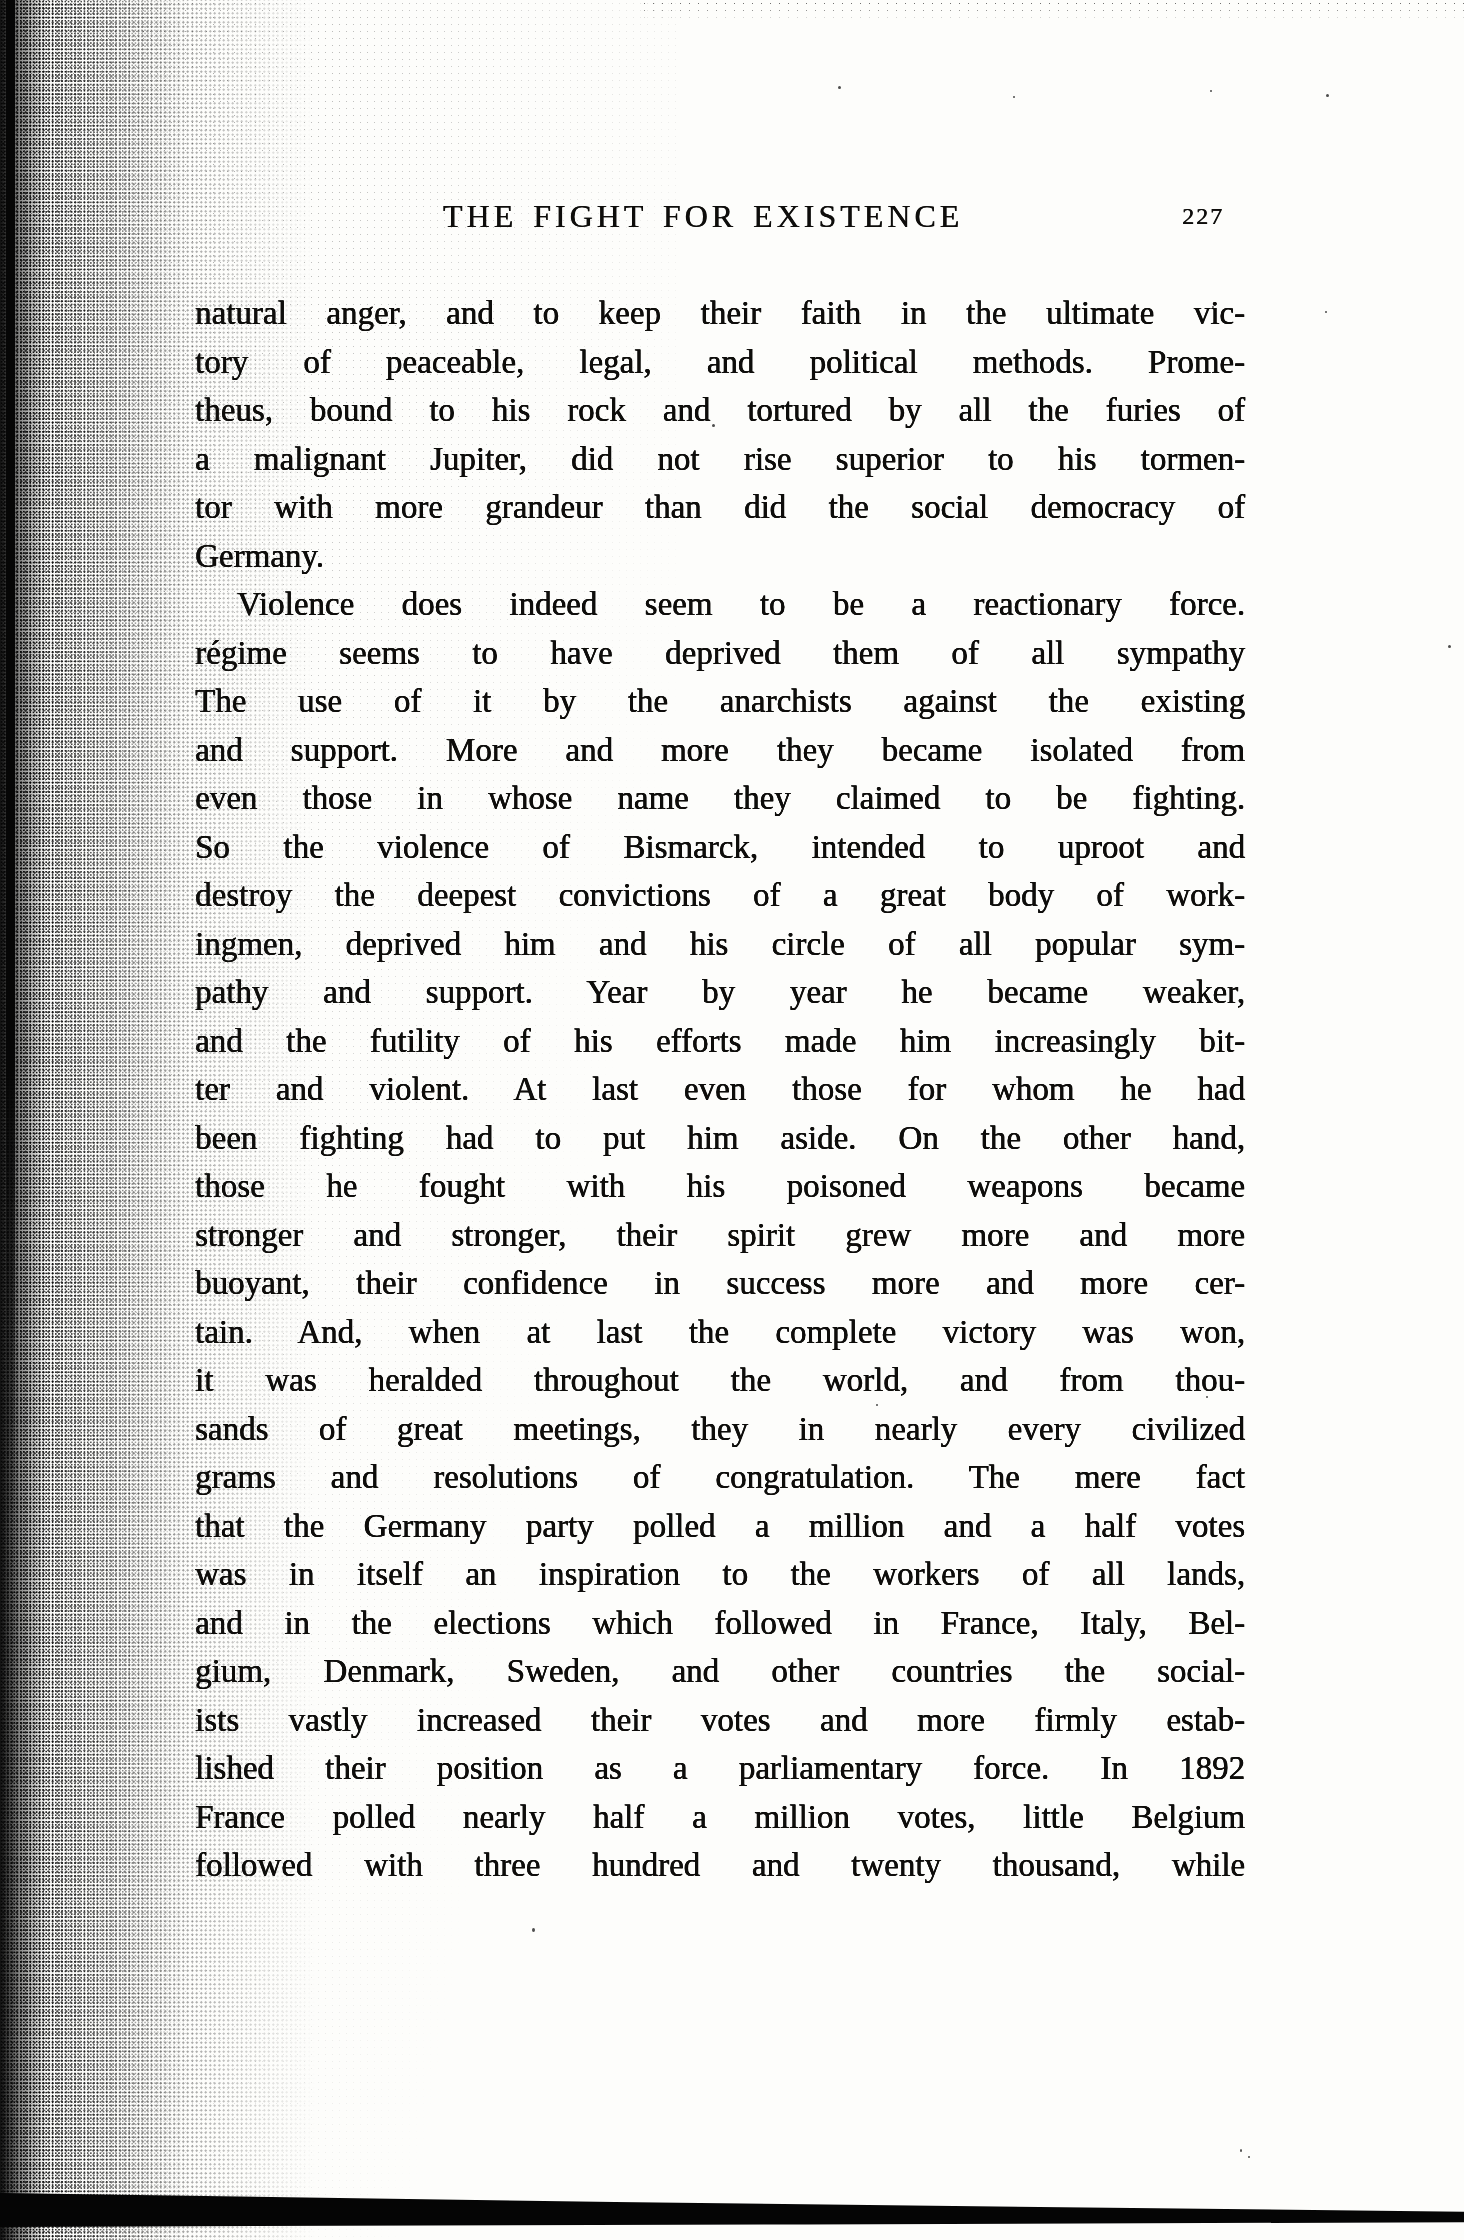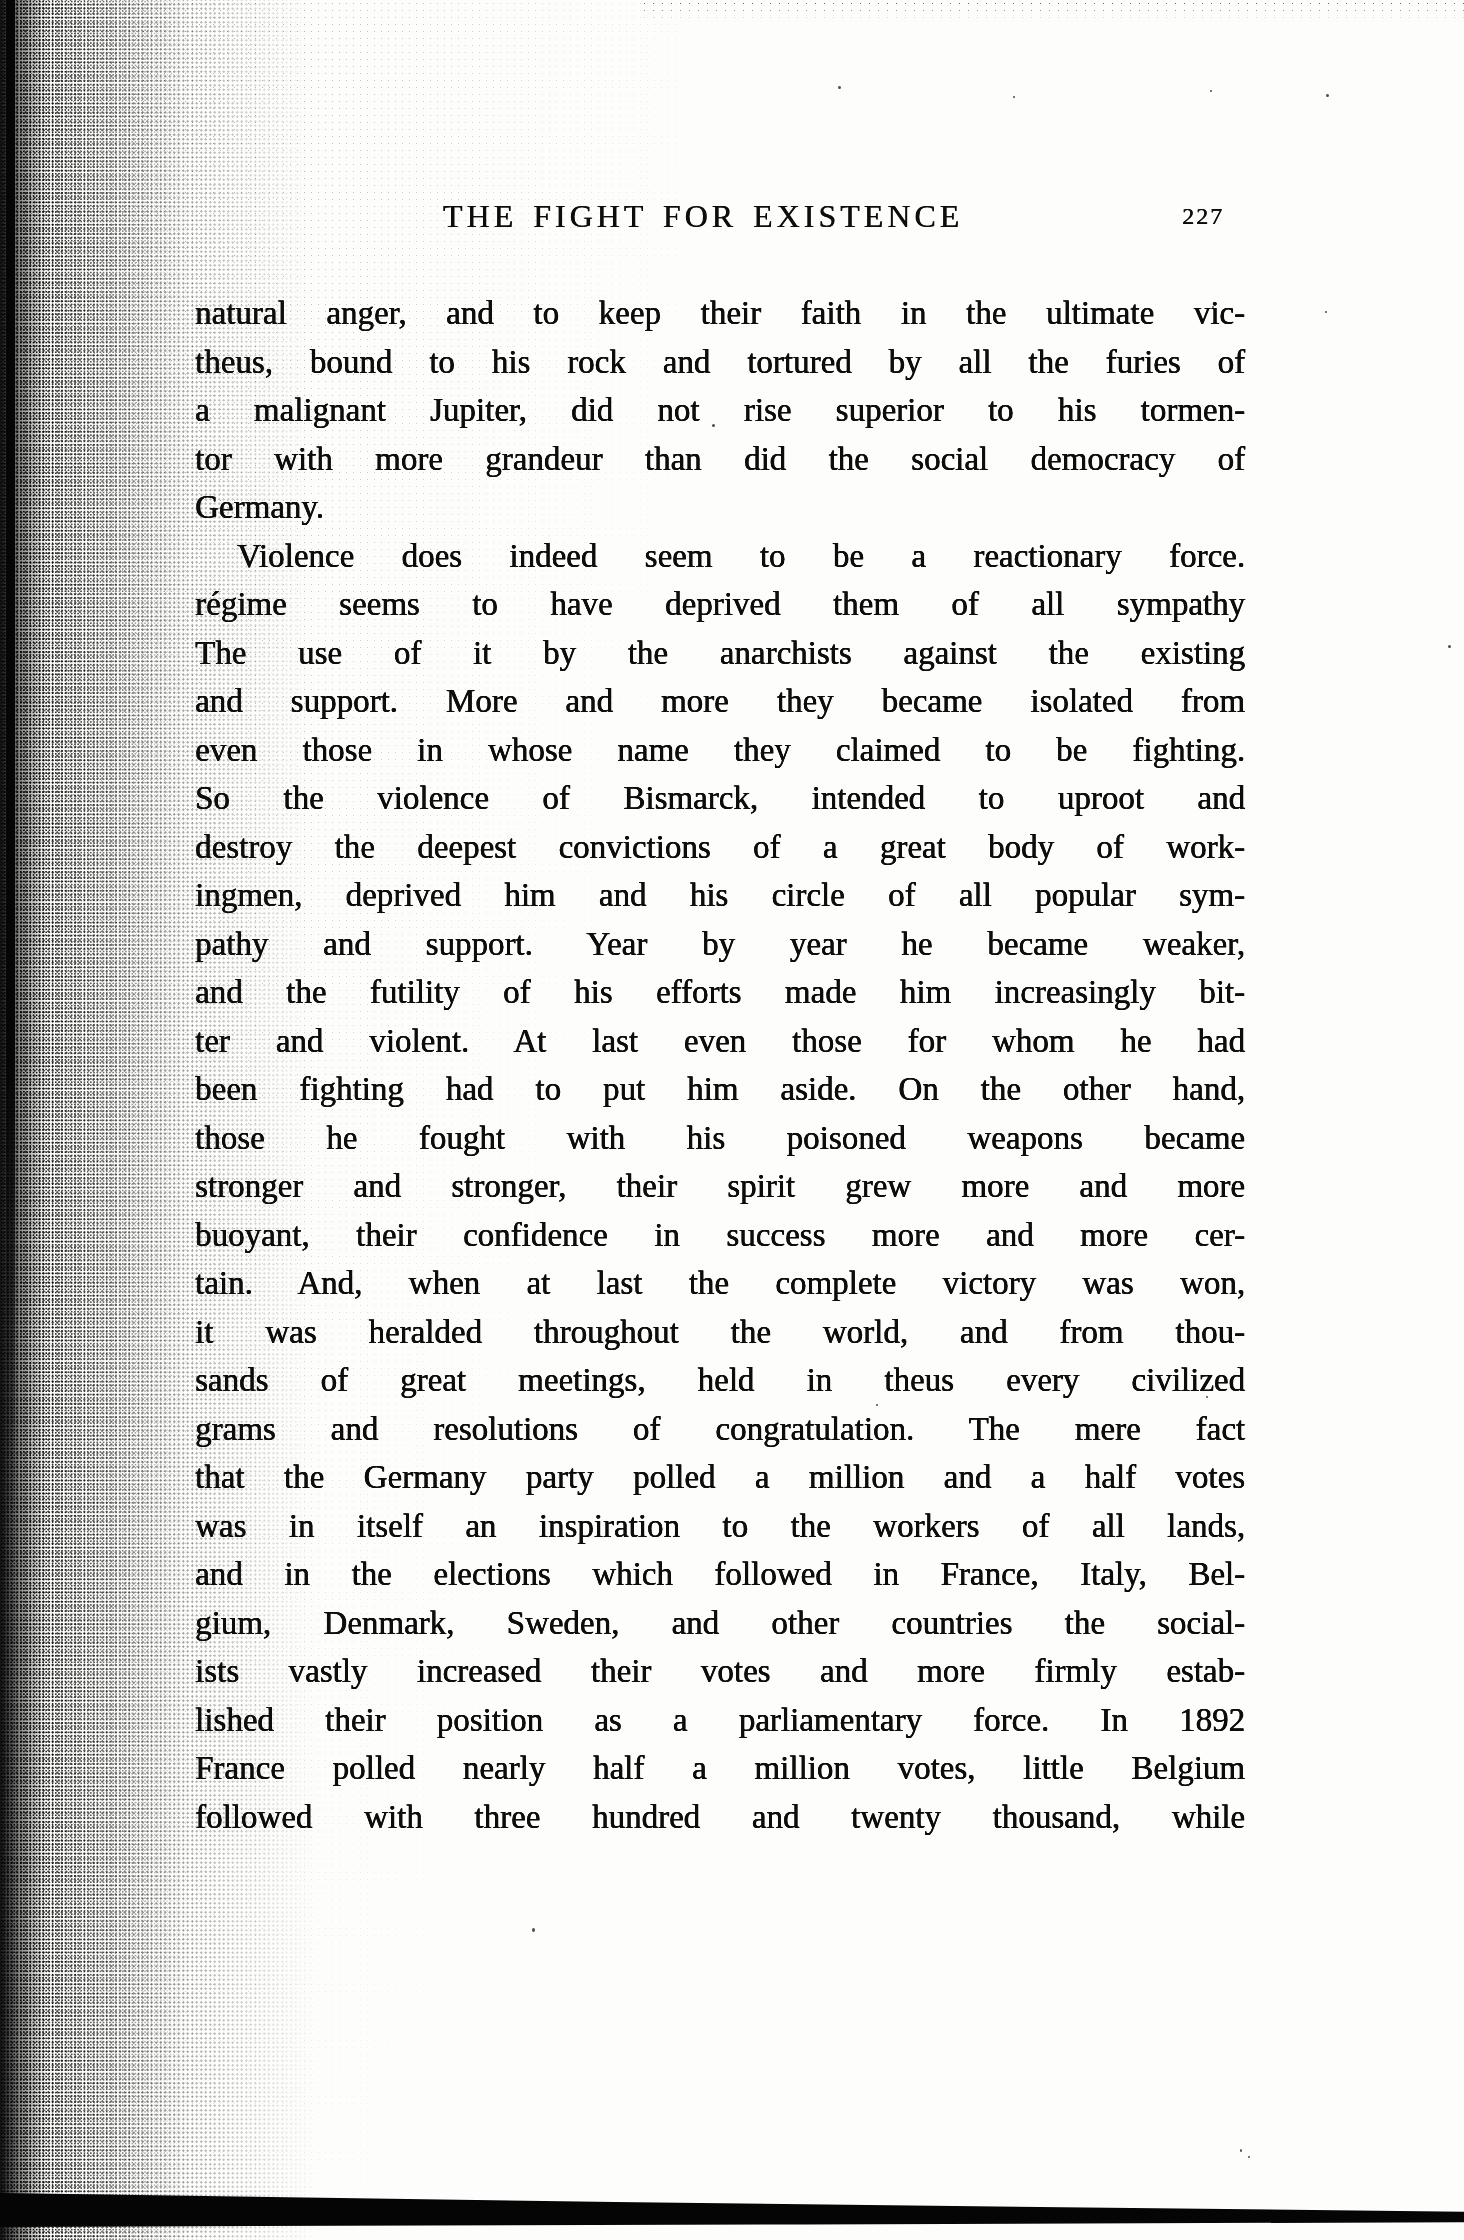--- a/index.html
+++ b/index.html
@@ -92,20 +92,21 @@
   <div class="spine-line"></div>
   <div class="top-dots"></div>
 
   <div class="running-header">
     <span class="title">THE FIGHT FOR EXISTENCE</span>
     <span class="pagenum">227</span>
   </div>
 
   <div class="textblock" id="textblock">
       <div class="line">natural anger, and to keep their faith in the ultimate vic-</div>
+      <div class="line">tory of peaceable, legal, and political methods.  Prome-</div>
       <div class="line">theus, bound to his rock and tortured by all the furies of</div>
       <div class="line">a malignant Jupiter, did not rise superior to his tormen-</div>
       <div class="line">tor with more grandeur than did the social democracy of</div>
       <div class="line no-just">Germany.</div>
       <div class="line indent">Violence does indeed seem to be a reactionary force.</div>
       <div class="line">régime seems to have deprived them of all sympathy</div>
       <div class="line">The use of it by the anarchists against the existing</div>
       <div class="line">and support.  More and more they became isolated from</div>
       <div class="line">even those in whose name they claimed to be fighting.</div>
       <div class="line">So the violence of Bismarck, intended to uproot and</div>
@@ -113,21 +114,21 @@
       <div class="line">ingmen, deprived him and his circle of all popular sym-</div>
       <div class="line">pathy and support.  Year by year he became weaker,</div>
       <div class="line">and the futility of his efforts made him increasingly bit-</div>
       <div class="line">ter and violent.  At last even those for whom he had</div>
       <div class="line">been fighting had to put him aside.  On the other hand,</div>
       <div class="line">those he fought with his poisoned weapons became</div>
       <div class="line">stronger and stronger, their spirit grew more and more</div>
       <div class="line">buoyant, their confidence in success more and more cer-</div>
       <div class="line">tain.  And, when at last the complete victory was won,</div>
       <div class="line">it was heralded throughout the world, and from thou-</div>
-      <div class="line">sands of great meetings, held in theus every civilized</div>
+      <div class="line">sands of great meetings, they in nearly every civilized</div>
       <div class="line">grams and resolutions of congratulation.  The mere fact</div>
       <div class="line">that the Germany party polled a million and a half votes</div>
       <div class="line">was in itself an inspiration to the workers of all lands,</div>
       <div class="line">and in the elections which followed in France, Italy, Bel-</div>
       <div class="line">gium, Denmark, Sweden, and other countries the social-</div>
       <div class="line">ists vastly increased their votes and more firmly estab-</div>
       <div class="line">lished their position as a parliamentary force.  In 1892</div>
       <div class="line">France polled nearly half a million votes, little Belgium</div>
       <div class="line">followed with three hundred and twenty thousand, while</div>
     </div>

